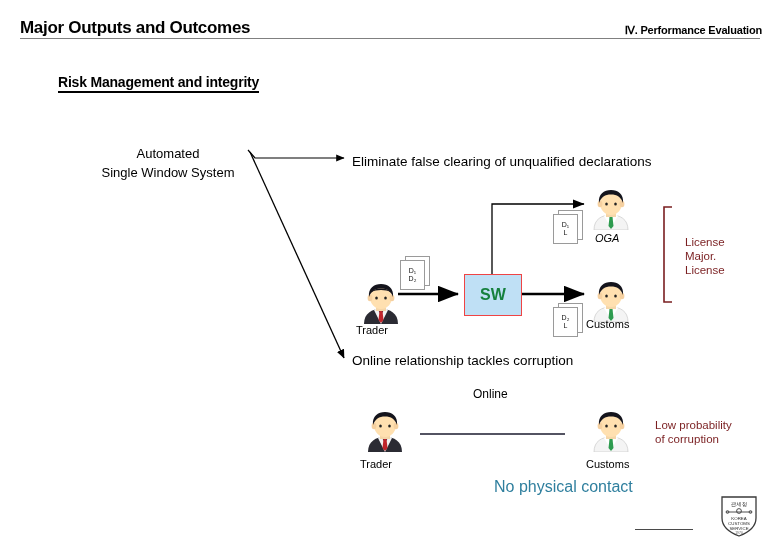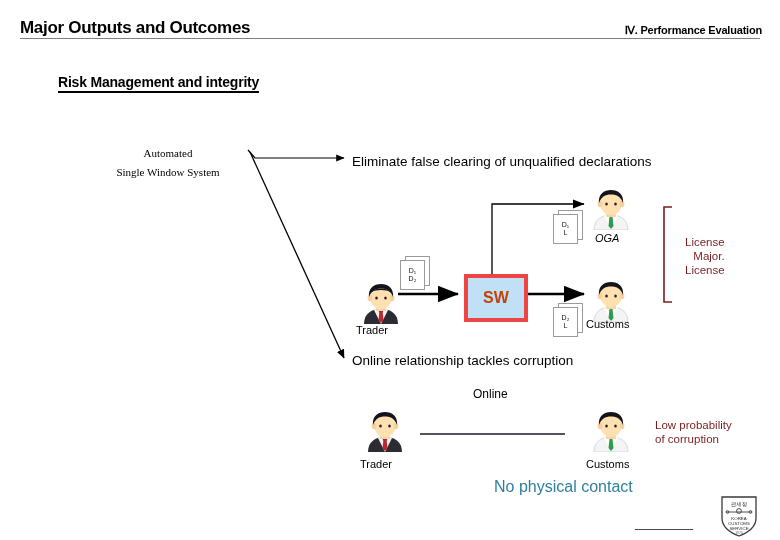--- a/index.html
+++ b/index.html
@@ -62,24 +62,23 @@
     white-space: nowrap;
   }
 
   
   .src-label {
     position: absolute;
     left: 78px;
     top: 144px;
     width: 180px;
     text-align: center;
-    font-size: 11px;
+    font-size: 13px;
     line-height: 19px;
     white-space: nowrap;
-    font-family: Liberation Serif, serif;
   }
 
   
   .bullet-line {
     position: absolute;
     font-size: 13.5px;
     white-space: nowrap;
   }
   .bullet-1 { left: 352px; top: 154px; }
   .bullet-2 { left: 352px; top: 353px; }
@@ -136,39 +135,39 @@
   .doc-front span { display: block; }
 
   
   .sw-box {
     position: absolute;
     left: 464px;
     top: 274px;
     width: 56px;
     height: 40px;
     background: #bfe0f5;
-    border: 4px solid #ef4444;
+    border: 1px solid #ef4444;
     display: flex;
     align-items: center;
     justify-content: center;
     font-size: 16px;
     font-weight: bold;
-    color: #c2410c;
+    color: #15803d;
     text-align: center;
   }
 
   
   .annot {
     position: absolute;
     font-size: 11.5px;
     line-height: 14px;
     color: #7a1f21;
     white-space: nowrap;
   }
-  .annot-license { left: 685px; top: 235px; text-align: right; }
+  .annot-license { left: 685px; top: 235px; }
   .annot-lowprob { left: 655px; top: 418px; }
 
   
   .note-blue {
     position: absolute;
     left: 446px;
     top: 478px;
     font-size: 16px;
     color: #2f7f9e;
     white-space: nowrap;

